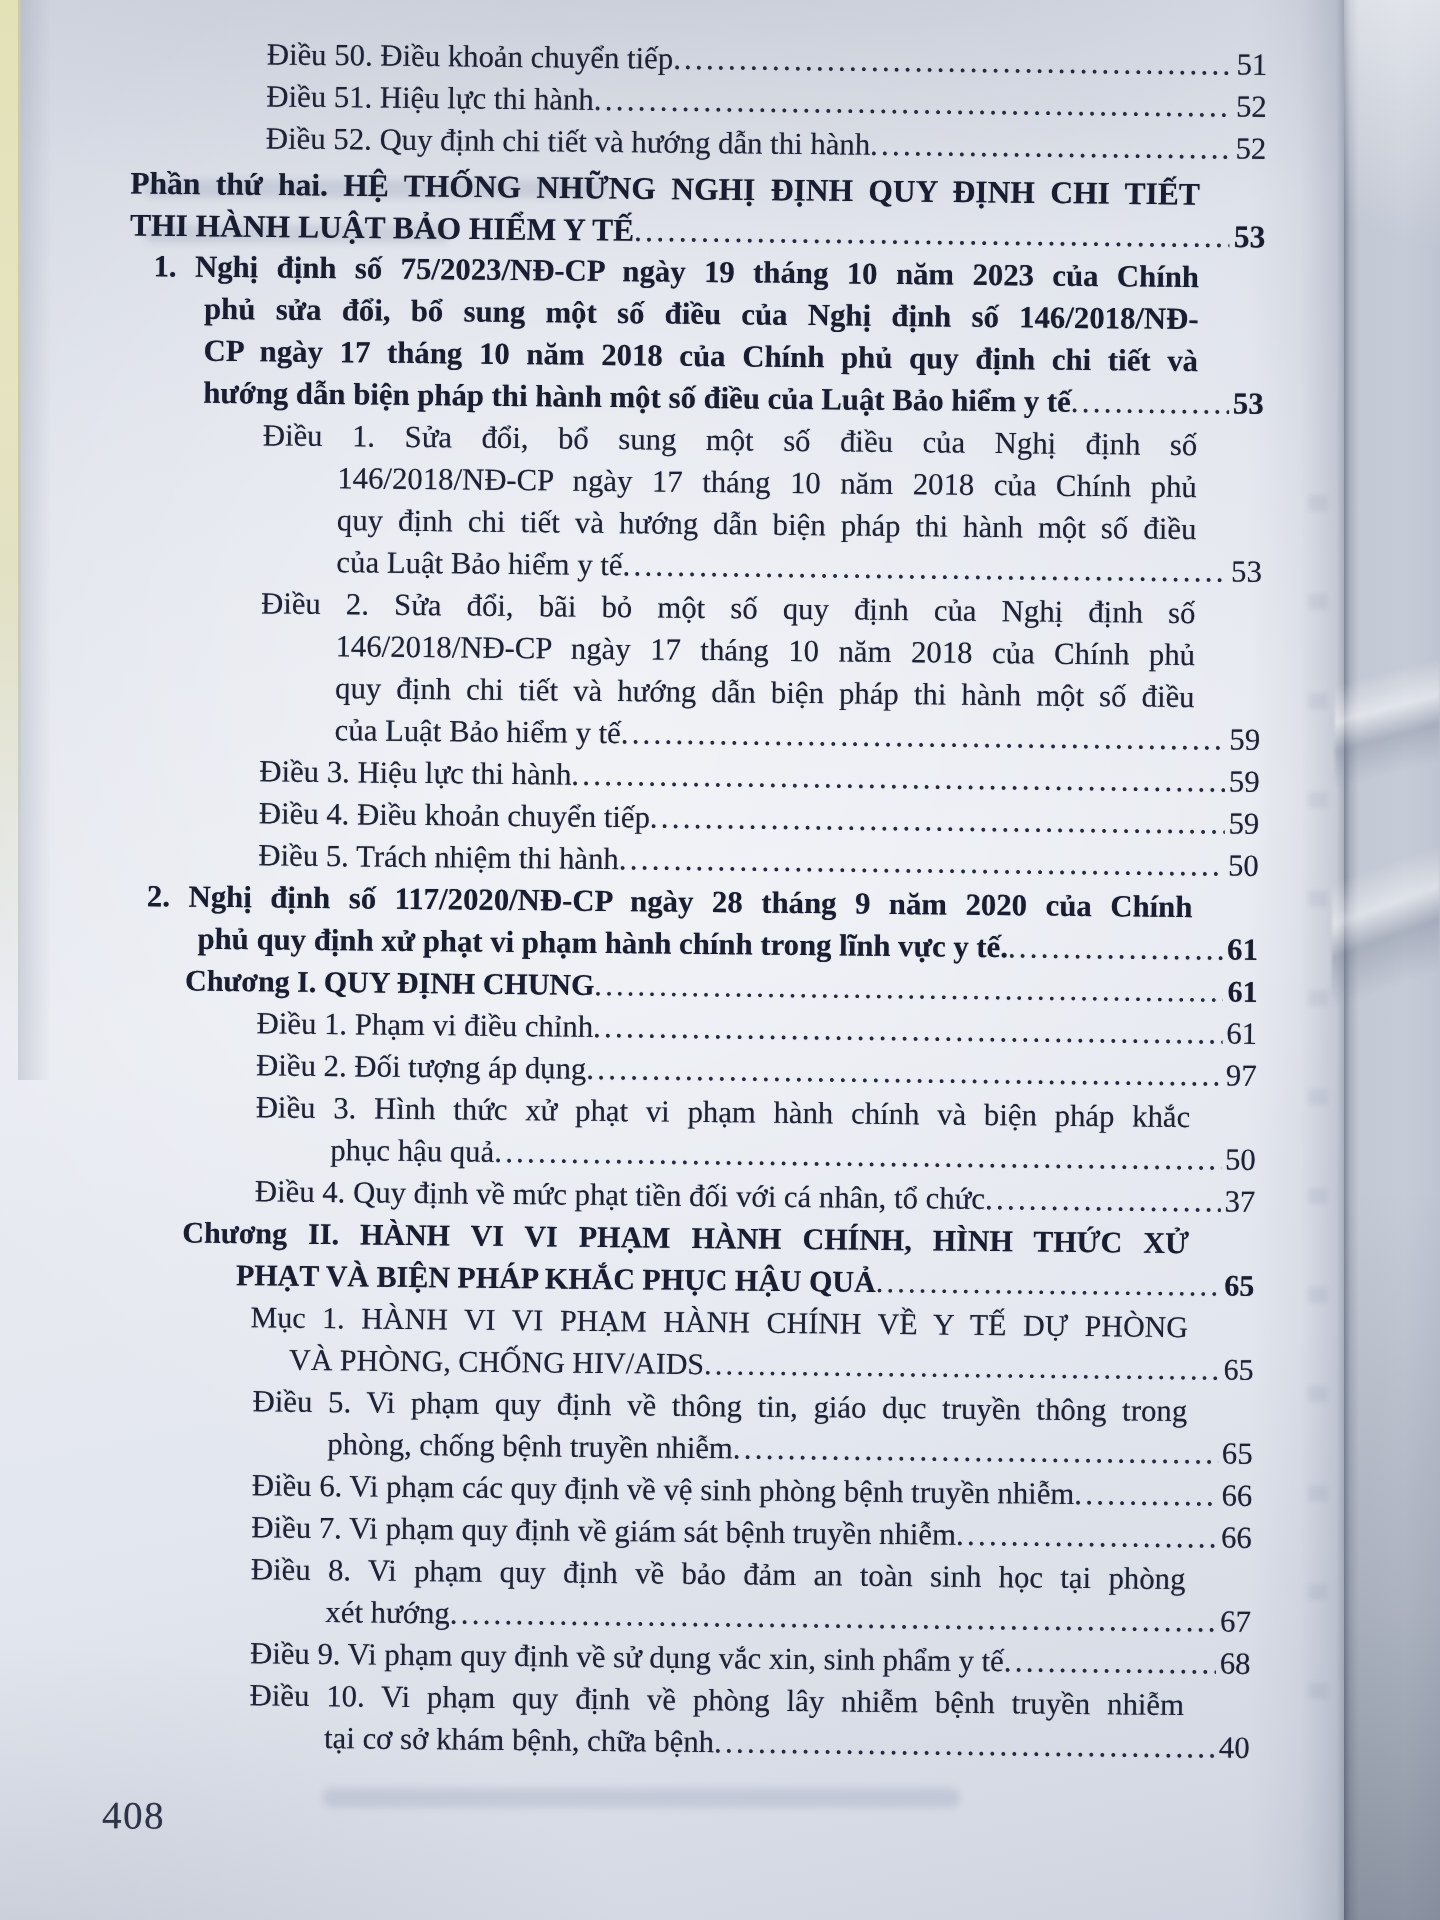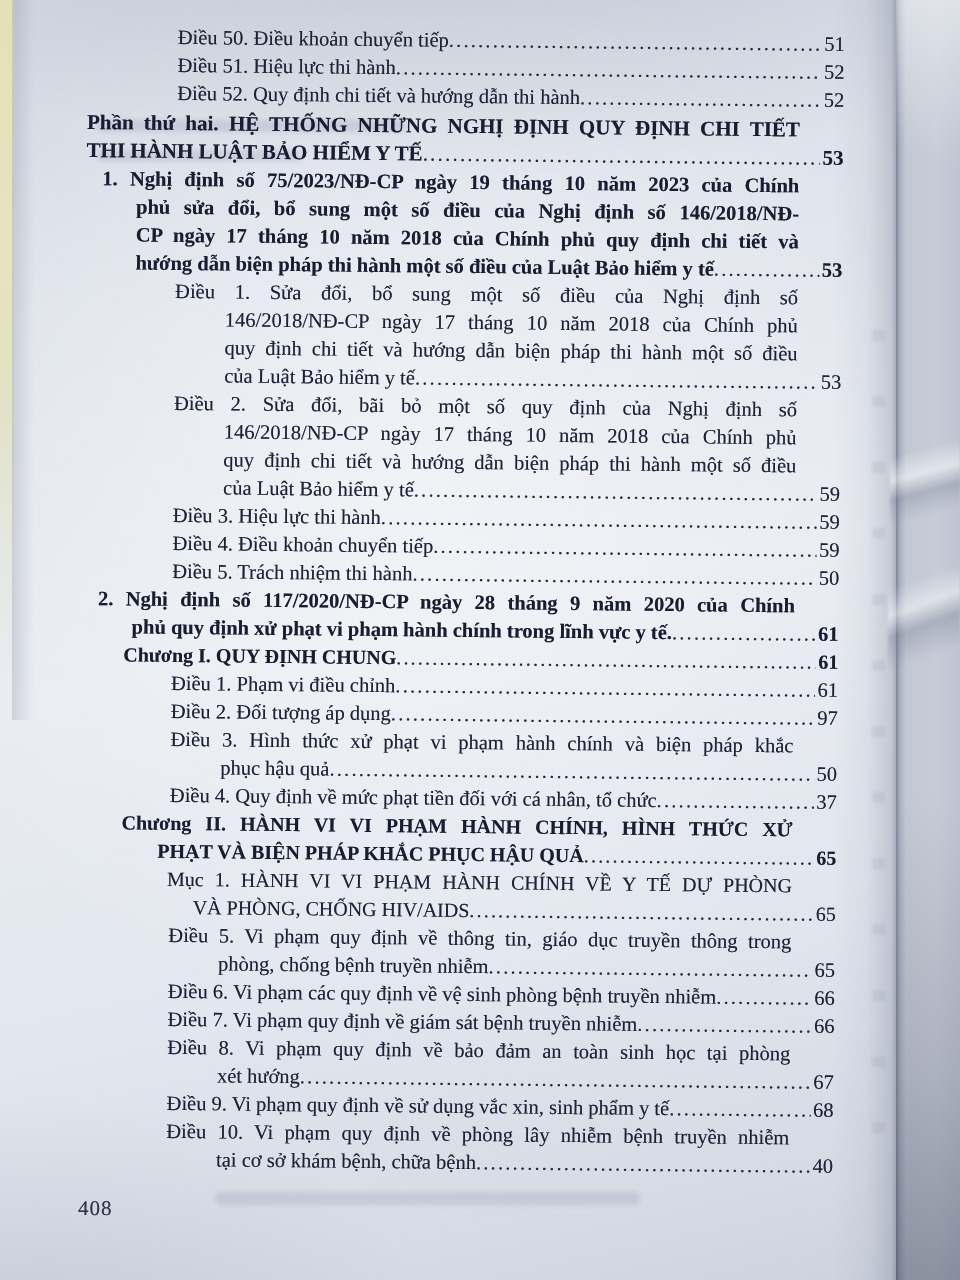--- a/index.html
+++ b/index.html
@@ -93,22 +93,22 @@
   .lvl-item   .line.first { padding-left: 16px; }
   .lvl-item   .line.cont  { padding-left: 50px; }
   .lvl-chuong .line.first { padding-left: 42px; }
   .lvl-chuong .line.cont  { padding-left: 78px; }
   .lvl-chuong { font-size: 20px; }
   .lvl-muc    .line.first { padding-left: 88px; }
   .lvl-muc    .line.cont  { padding-left: 114px; }
   .lvl-muc    { font-size: 20px; }
 
   .footer-num {
-    position: absolute; left: 78px; top: 1196px;
-    font-size: 21px; color: #2e3448; letter-spacing: 1px;
+    position: absolute; left: 68px; top: 1196px;
+    font-size: 26px; color: #2e3448; letter-spacing: 1px;
     transform: rotate(0.4deg);
     text-shadow: 0 0 0.6px rgba(46,52,72,0.5);
     text-align: center;
   }
 </style>
 </head>
 <body>
 
 <div class="photo">
   <div class="vignette"></div>

